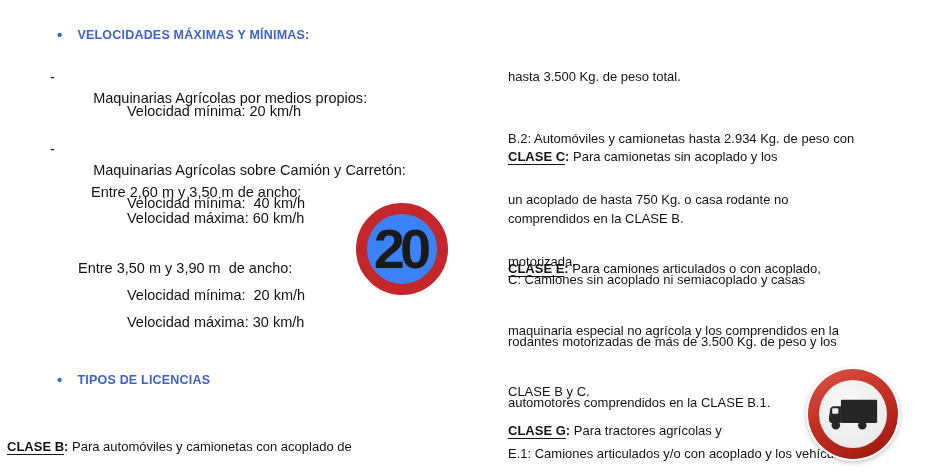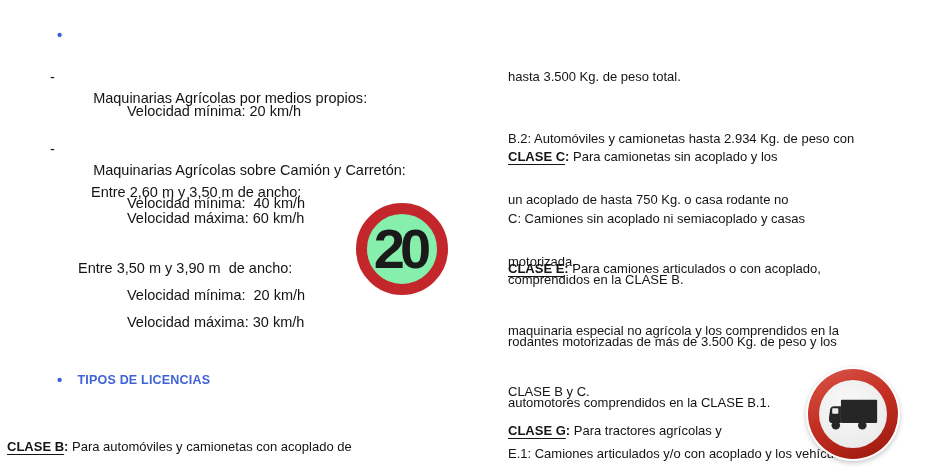--- a/index.html
+++ b/index.html
@@ -15,38 +15,39 @@
   
   .u{text-underline-offset:2.5px;}
   
   .cl{font-weight:bold;text-decoration:underline;text-underline-offset:2.5px;}
   .cb{font-weight:bold;}
   
   .blk{position:absolute;font-size:13px;line-height:20.5px;white-space:pre;color:#141414;}
   .blk.right{left:508px;}
   
   .sign20{
-    position:absolute;left:356px;top:203px;width:70px;height:70px;background:#86efac;
+    position:absolute;left:356px;top:203px;width:70px;height:70px;background:#3b82f6;
     border:11px solid #c3272b;border-radius:50%;display:flex;align-items:center;justify-content:center;
   }
   .sign20 .num{font-size:56px;font-weight:bold;letter-spacing:-5px;color:#1a1a1a;line-height:1;margin-left:-4px;}
   
   .signtruck{position:absolute;left:806px;top:367px;width:94px;height:94px;}
   .signtruck .rim{position:absolute;inset:0;border-radius:50%;background:#ffffff;box-shadow:0 2px 5px rgba(0,0,0,.22);}
   .signtruck .ring{position:absolute;inset:2px;border-radius:50%;background:linear-gradient(155deg,#d9564a 0%,#c52f23 45%,#9a170c 100%);}
   .signtruck .inner{position:absolute;inset:13px;border-radius:50%;background:radial-gradient(circle at 42% 36%,#f9f9f9 0%,#ececec 70%,#e2e2e2 100%);display:flex;align-items:center;justify-content:center;}
   .signtruck svg{display:block;margin-top:2px;}
 </style>
 </head>
 <body>
 
 <div class="page">
 
   <div class="h" style="top:26px;">
     <span class="bullet">•</span>
+    <span>VELOCIDADES MÁXIMAS Y MÍNIMAS:</span>
   </div>
 
   <div class="t" style="left:50px;top:67px;">-</div>
   <div class="t" style="left:77px;top:67px;">
     <span class="u">Maquinarias Agrícolas por medios propios</span><span>:</span>
   </div>
 
   <div class="t" style="left:127px;top:101px;">Velocidad mínima: 20 km/h</div>
 
   <div class="t" style="left:50px;top:139px;">-</div>
@@ -79,22 +80,22 @@
 
   <div class="blk right" style="top:26px;">
     <div>hasta 3.500 Kg. de peso total.</div>
     <div>B.2: Automóviles y camionetas hasta 2.934 Kg. de peso con</div>
     <div>un acoplado de hasta 750 Kg. o casa rodante no</div>
     <div>motorizada.</div>
   </div>
 
   <div class="blk right" style="top:106px;">
     <div><span class="cl">CLASE C</span><span class="cb">:</span><span> Para camionetas sin acoplado y los</span></div>
+    <div>comprendidos en la CLASE B.</div>
     <div>C: Camiones sin acoplado ni semiacoplado y casas</div>
-    <div>comprendidos en la CLASE B.</div>
     <div>rodantes motorizadas de más de 3.500 Kg. de peso y los</div>
     <div>automotores comprendidos en la CLASE B.1.</div>
   </div>
 
   <div class="blk right" style="top:218px;">
     <div><span class="cl">CLASE E</span><span class="cb">:</span><span> Para camiones articulados o con acoplado,</span></div>
     <div>maquinaria especial no agrícola y los comprendidos en la</div>
     <div>CLASE B y C.</div>
     <div>E.1: Camiones articulados y/o con acoplado y los vehículos</div>
     

